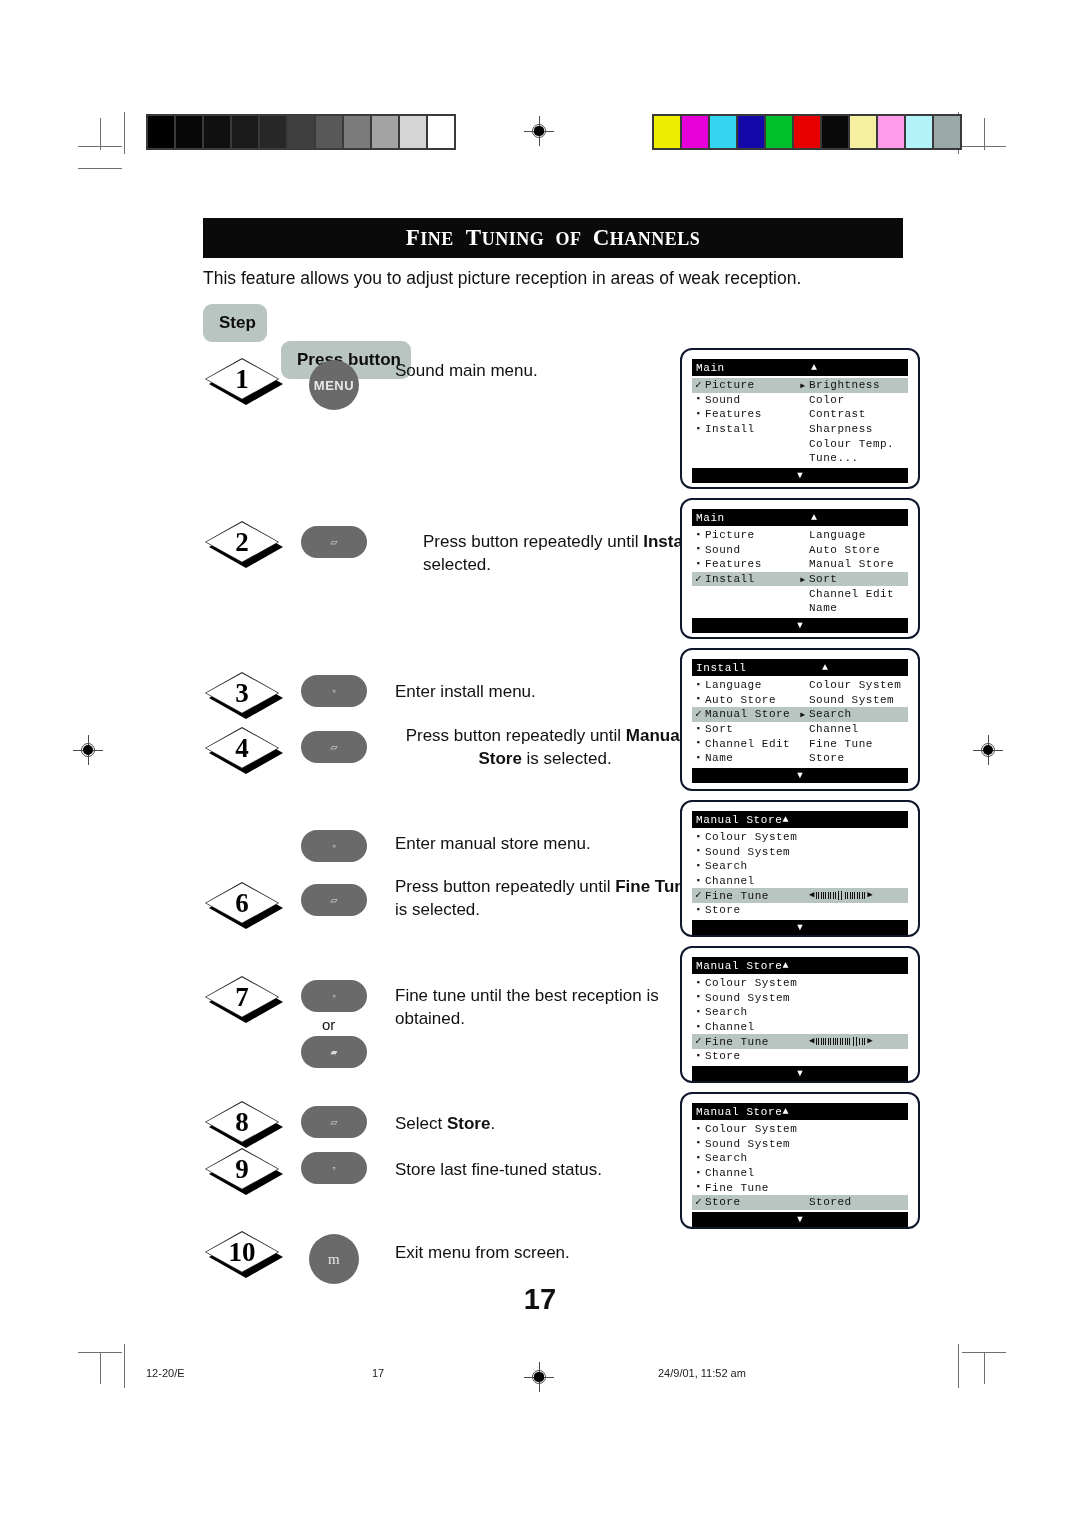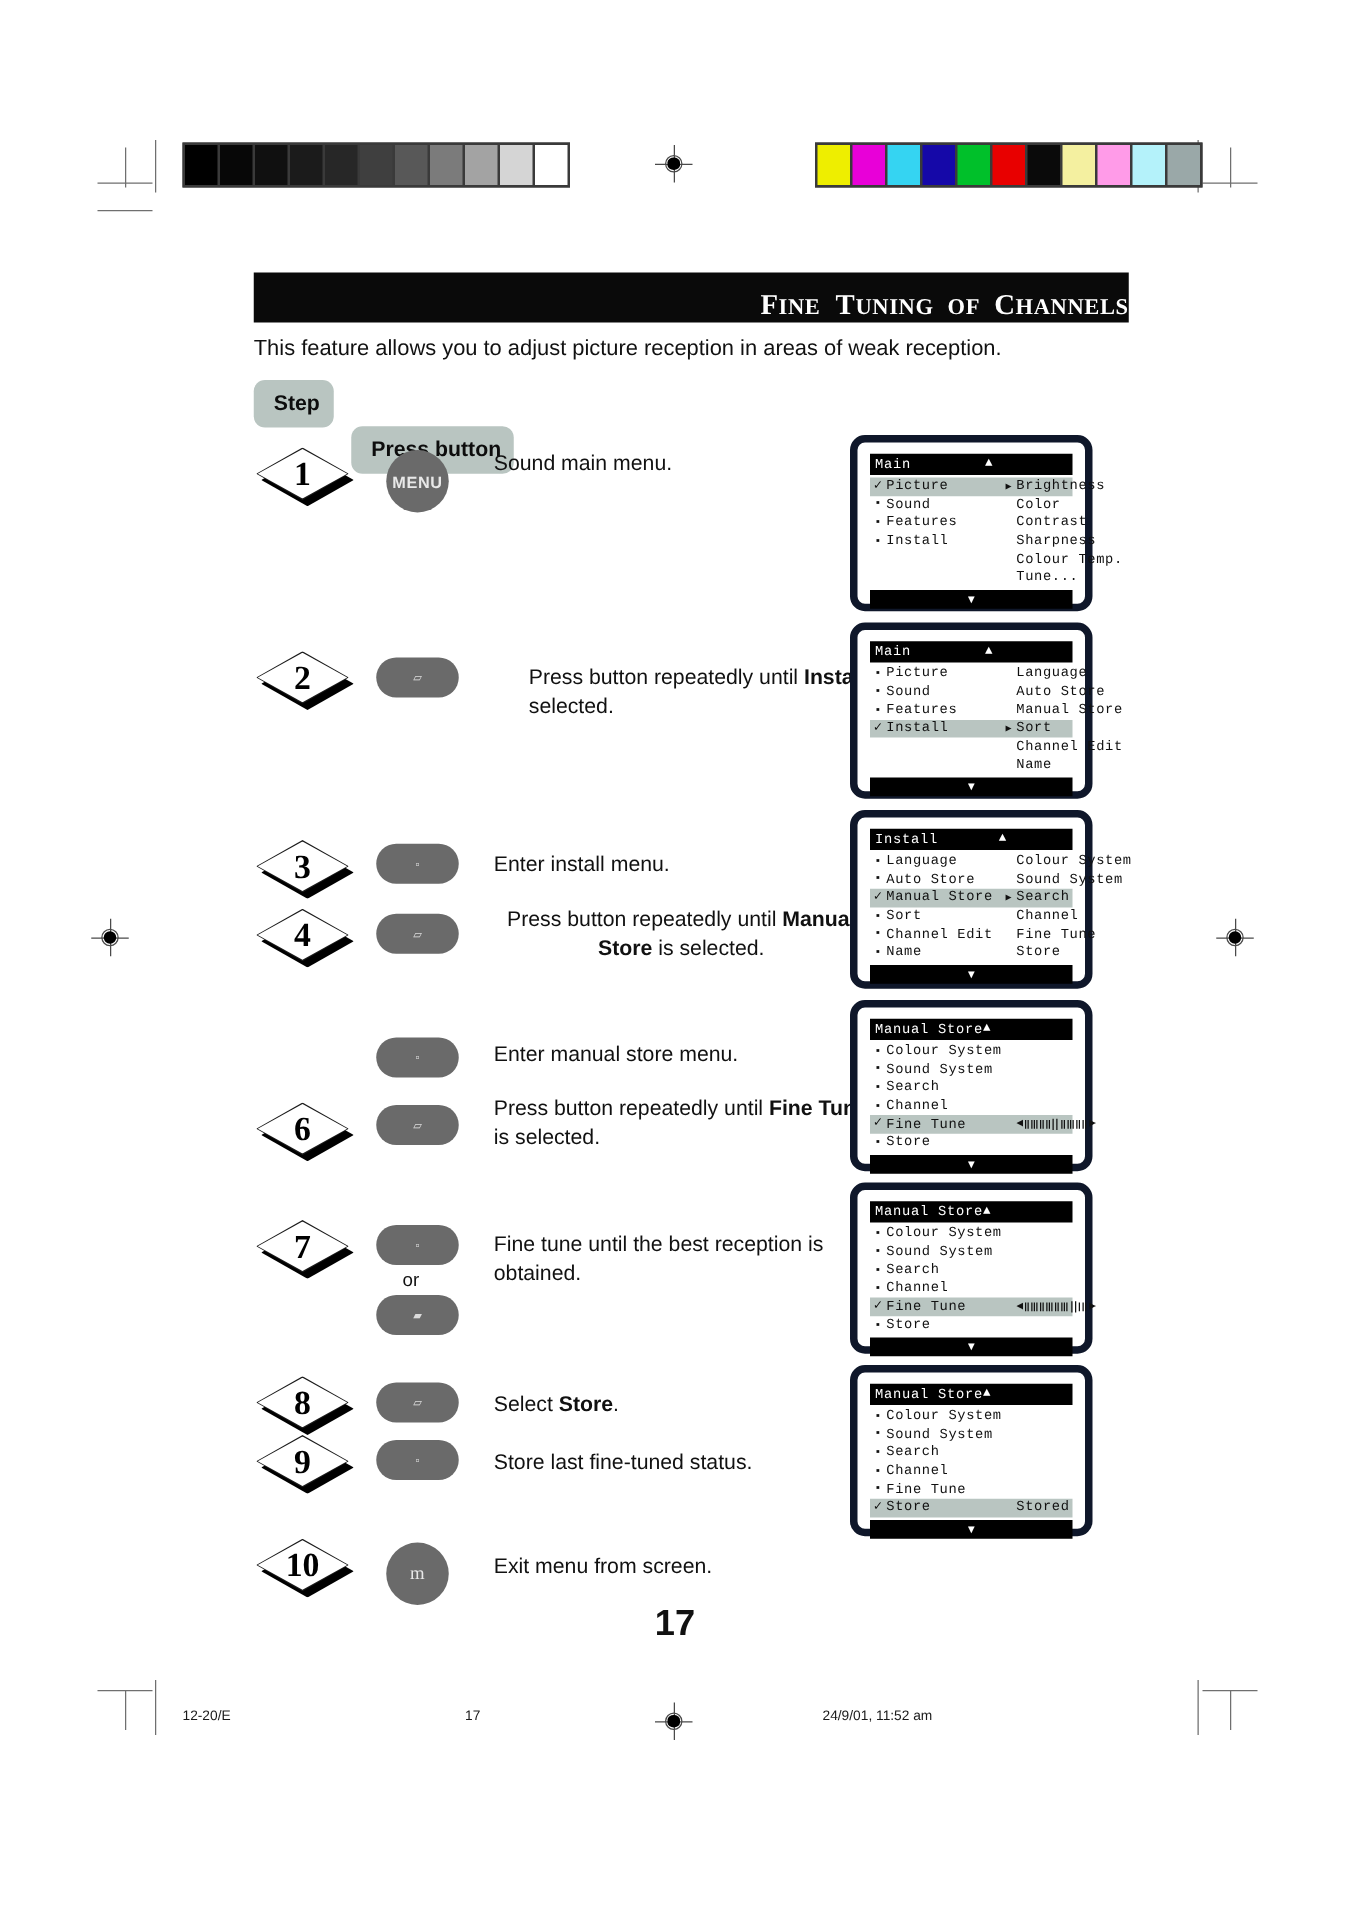--- a/index.html
+++ b/index.html
@@ -22,21 +22,21 @@
   
   .barstrip{position:absolute;display:flex;border:2px solid #3a3a3a;box-sizing:content-box;background:#3a3a3a;}
   .barstrip .sw{width:26px;height:32px;margin-right:2px;}
   .barstrip .sw:last-child{margin-right:0;}
 
   
   #page{position:absolute;left:0;top:0;width:1080px;height:1528px;}
 
   .title-bar{position:absolute;left:203px;top:218px;width:700px;height:40px;background:#0a0a0a;}
   .title-bar .t{color:#fff;font-weight:bold;font-size:23px;letter-spacing:.5px;
-                text-align:right;line-height:52px;font-family:"Liberation Serif",serif;}
+                text-align:center;line-height:40px;font-family:"Liberation Serif",serif;}
   .title-bar .t .sc{font-size:18px;}
 
   .intro{position:absolute;left:203px;top:268px;width:700px;font-size:17.5px;color:#111;}
 
   .pill{position:absolute;background:#b9c5c1;border-radius:9px;
         font-weight:bold;font-size:17px;color:#0d0d0d;display:flex;align-items:center;}
   .pill.center{justify-content:center;}
   .pill .pl{padding-left:16px;}
 
   
@@ -59,22 +59,22 @@
   .btn .glyph{font-size:9px;line-height:1;opacity:.9;}
   .btn .lbl{font-size:13px;font-weight:bold;letter-spacing:.5px;font-family:"Liberation Sans",sans-serif;}
   .btn .lbl.serif{font-family:"Liberation Serif",serif;font-weight:normal;font-size:15px;}
 
   .desc{position:absolute;font-size:17px;color:#111;line-height:1.35;width:300px;}
   .desc b{font-weight:bold;}
   .orlabel{position:absolute;font-size:15px;color:#111;}
 
   
   .osd-col{position:absolute;left:680px;top:348px;width:222px;height:918px;}
-  .osd-box{position:absolute;left:0;width:194px;
-           border:6px solid #0f172a;border-radius:12px;background:#fff;box-sizing:border-box;text-decoration:underline;}
+  .osd-box{position:absolute;left:0;width:240px;
+           border:2px solid #0f172a;border-radius:12px;background:#fff;box-sizing:border-box;text-decoration:underline;}
   .osd-inner{position:absolute;left:10px;right:10px;top:9px;}
 
   .osd-head{background:#000;color:#fff;height:17px;display:flex;align-items:center;
             padding:0 4px;font-family:"Liberation Mono",monospace;font-size:11px;letter-spacing:.6px;}
   .osd-head .ht{flex:0 0 auto;}
   .osd-head .hcar{flex:1 1 auto;text-align:center;font-size:10px;}
   .osd-head .hcar.attached{flex:0 0 auto;text-align:left;}
 
   .osd-rows{padding-top:2px;}
   .osd-row{display:flex;align-items:center;height:14.6px;

